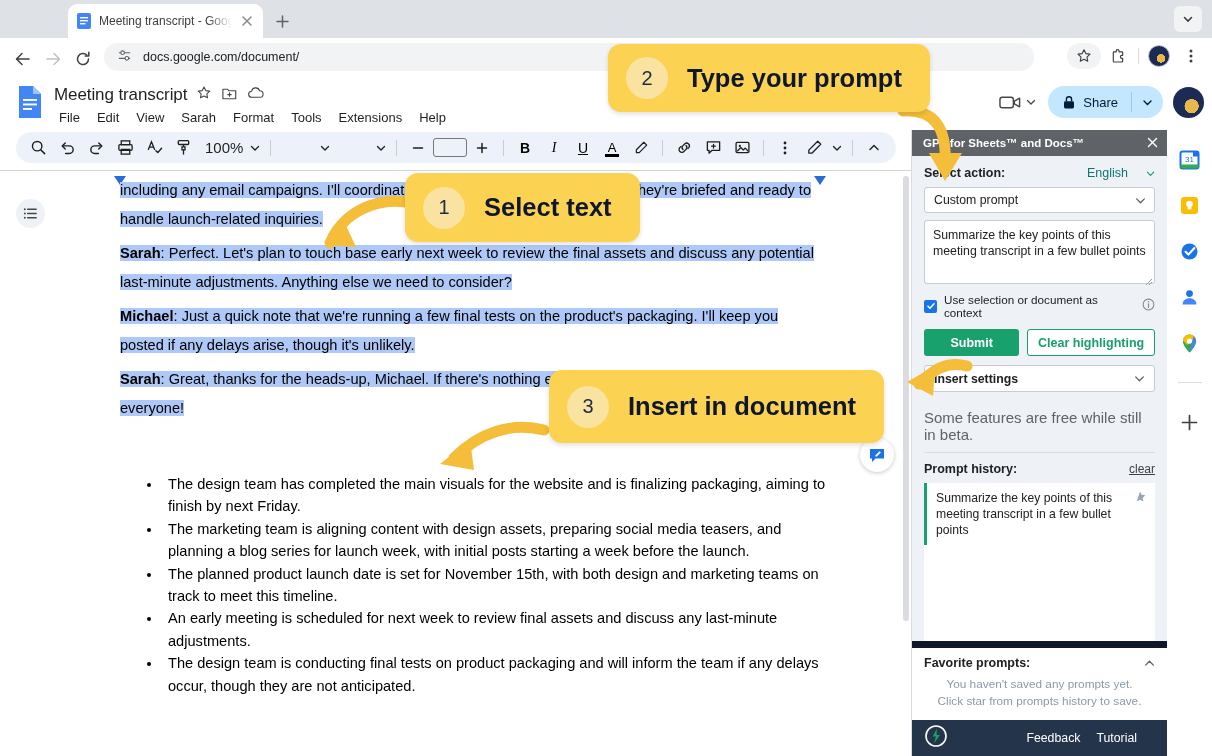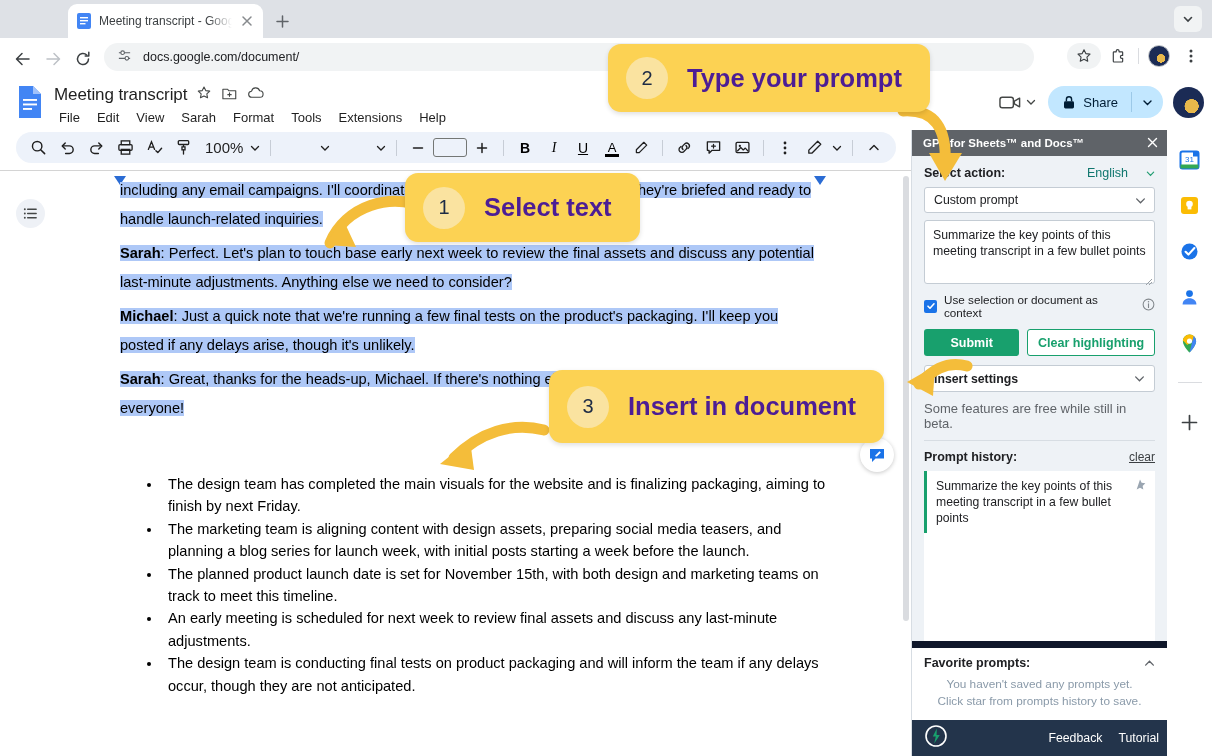--- a/index.html
+++ b/index.html
@@ -185,50 +185,50 @@
     border: 1px solid #18a06d; border-radius: 3px;
     font-size: 12.5px; font-weight: 700;
     display: flex; align-items: center; justify-content: center;
   }
   .acc {
     margin-top: 9px; height: 27px; background: #ffffff;
     border: 1px solid #c4ccd4; border-radius: 3px;
     display: flex; align-items: center; justify-content: space-between;
     padding: 0 9px; font-size: 12.3px; font-weight: 700; color: #202124;
   }
-  .beta-note { margin-top: 9px; font-size: 13px; color: #5f6368; }
+  .beta-note { margin-top: 17px; font-size: 15px; color: #5f6368; }
   .divider-h { margin-top: 9px; height: 1px; background: #d7dde3; }
   .hist-head { margin-top: 9px; display: flex; align-items: center; justify-content: space-between; }
   .clear-link { font-size: 12px; color: #3c4043; text-decoration: underline; }
   .hist-box {
     margin-top: 7px; background: #ffffff; border-left: 3px solid #18a06d;
     padding: 7px 8px 7px 9px; display: flex; gap: 6px; align-items: flex-start;
   }
   .hist-text { flex: 1; font-size: 12.2px; color: #202124; line-height: 16px; }
   .hist-fill { background: #ffffff; flex: 1; min-height: 60px; }
   .fav-wrap { background: #ffffff; border-top: 7px solid #0f172a; padding: 8px 12px 10px; }
   .fav-empty { margin-top: 6px; text-align: center; font-size: 11.8px; color: #8a9aa9; line-height: 17px; }
   .gpt-footer {
     height: 36px; background: #23344b; display: flex; align-items: center;
-    justify-content: space-between; padding: 0 8px 0 12px;
+    justify-content: space-between; padding: 0 30px 0 12px;
   }
   .footer-links { display: flex; gap: 16px; font-size: 12.3px; color: #ffffff; }
 
   
   .callout {
     position: absolute; background: #fcd253; border-radius: 13px;
     display: flex; align-items: center; gap: 19px;
     padding: 0 28px 0 18px; box-shadow: 0 2px 5px rgba(0,0,0,.13);
   }
   .callout-num {
     width: 42px; height: 42px; border-radius: 50%; background: #fae3a0;
     display: flex; align-items: center; justify-content: center;
     font-size: 20px; color: #1d2b45; flex: none;
   }
-  .callout-text { font-size: 25.5px; font-weight: 700; color: #4c1d95; white-space: nowrap; }
+  .callout-text { font-size: 25.5px; font-weight: 700; color: #0f172a; white-space: nowrap; }
   #callout-1 { left: 405px; top: 173px; height: 69px; }
   #callout-2 { left: 608px; top: 44px; height: 68px; }
   #callout-3 { left: 549px; top: 370px; height: 73px; }
   .arrow { position: absolute; pointer-events: none; }
 </style>
 </head>
 <body>
 
 <div class="app">
 

